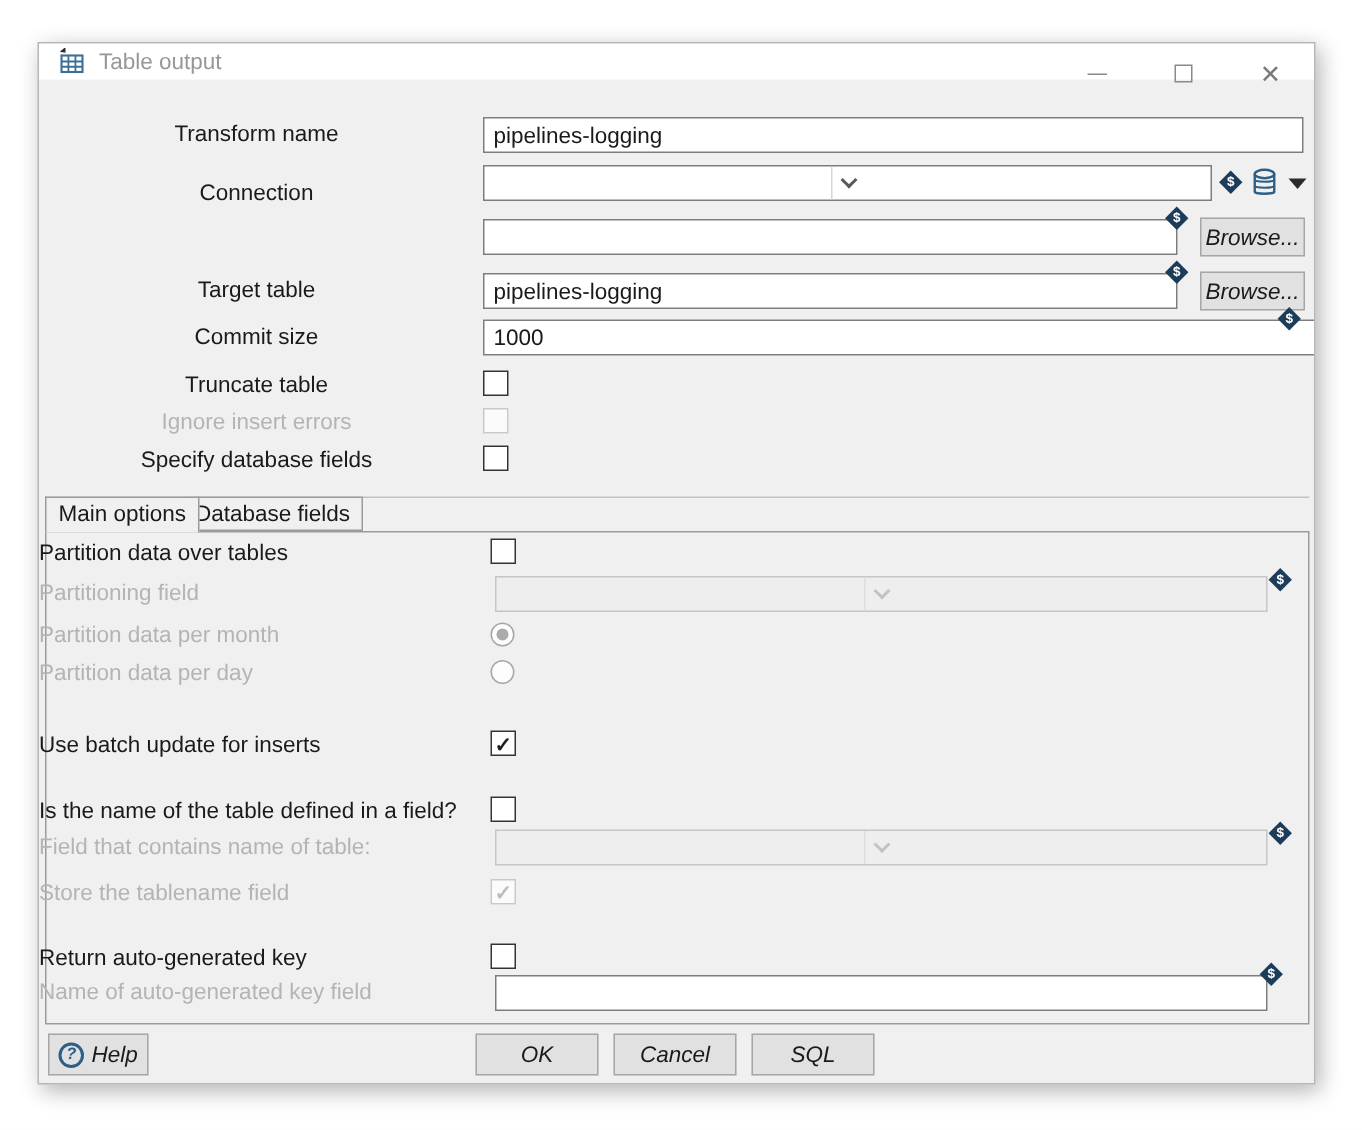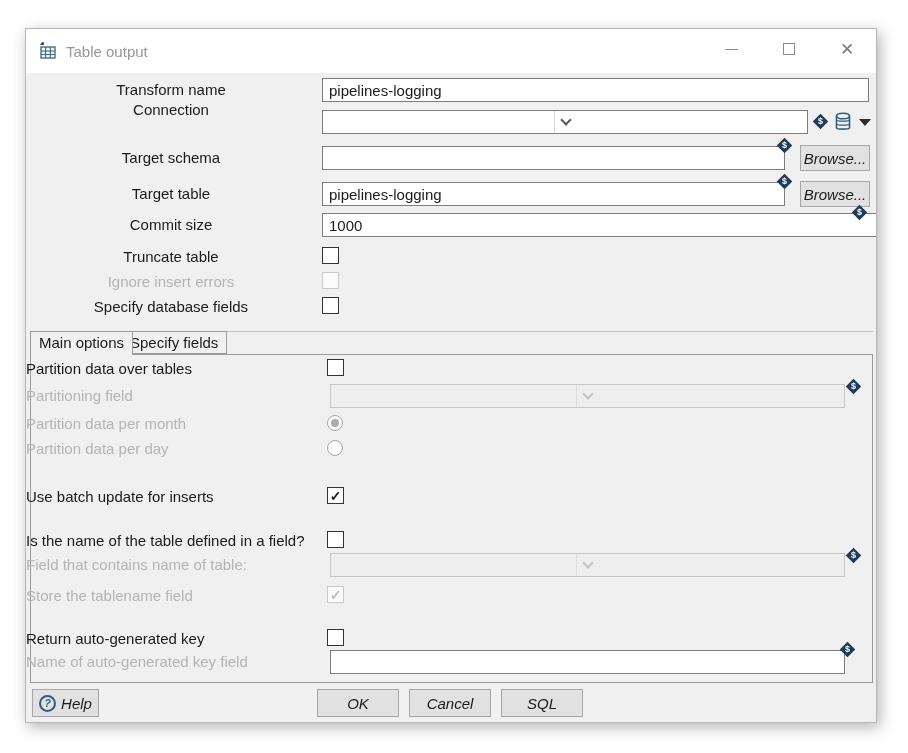--- a/index.html
+++ b/index.html
@@ -1,21 +1,21 @@
 <!DOCTYPE html>
 <html><head>
 <meta charset="utf-8">
 <style>
   * { margin:0; padding:0; box-sizing:border-box; }
   html,body { width:908px; height:753px; background:#ffffff; font-family:"Liberation Sans", sans-serif; }
   .dlg { position:absolute; left:25px; top:28px; width:852px; height:695px;
          background:#f0f0f0; border:1px solid #b6b6b6; box-shadow:3px 4px 14px rgba(0,0,0,.30);
          font-size:15px; color:#1a1a1a; overflow:hidden; }
   
-  .titlebar { position:absolute; left:0; top:0; right:0; height:44px; background:#ffffff;
+  .titlebar { position:absolute; left:0; top:0; right:0; height:24px; background:#ffffff;
               display:flex; align-items:center; }
   .title-icon { margin-left:13px; width:18px; height:18px; position:relative; }
   .title-text { margin-left:9px; color:#979797; font-size:15px; }
   .win-controls { position:absolute; right:0; top:0; height:40px; display:flex; align-items:center; }
   .win-btn { width:58px; height:40px; display:flex; align-items:center; justify-content:center;
              color:#7a7a7a; font-size:15px; }
   .max-glyph { width:12px; height:12px; border:1px solid #8a8a8a; }
   .min-glyph { width:13px; height:1px; background:#8a8a8a; }
   .close-glyph { font-size:17px; color:#7a7a7a; line-height:1; }
   
@@ -91,39 +91,38 @@
         </div>
       <div class="win-btn">
           <span class="close-glyph">✕</span>
         </div>
     </div>
   </div>
 
   <span class="lab" style="top:49px">Transform name</span>
   <input class="txt" style="left: 296px; top: 49px; width: 547px;" value="pipelines-logging">
 
-  <span class="lab" style="top:69px">Connection</span>
+  <span class="lab" style="top:88px">Connection</span>
   <div class="combo" style="left:296px; top:81px; width:486px">
     <span class="val">logging-connection</span>
     <span class="chev-box">
         <span class="chev"></span>
       </span>
   </div>
   <span class="vdiamond" style="left:789px; top:87px"></span>
   <span style="position:absolute; left:808px; top:83px">
     <svg width="18" height="20" viewBox="0 0 18 20">
       <ellipse cx="9" cy="4" rx="6.5" ry="2.8" fill="none" stroke="#2d5f86" stroke-width="1.6"></ellipse>
       <path d="M2.5 4 V16 C2.5 17.5 15.5 17.5 15.5 16 V4" fill="none" stroke="#2d5f86" stroke-width="1.6"></path>
       <path d="M2.5 8 C2.5 9.5 15.5 9.5 15.5 8" fill="none" stroke="#2d5f86" stroke-width="1.4"></path>
       <path d="M2.5 12 C2.5 13.5 15.5 13.5 15.5 12" fill="none" stroke="#2d5f86" stroke-width="1.4"></path>
     </svg>
   </span>
   <span style="position:absolute; left:833px; top:90px; width:0; height:0; border-left:6px solid transparent; border-right:6px solid transparent; border-top:7px solid #2b2b2b"></span>
 
-  <span class="lab" style="top:117px">Target schema</span>
   <input class="txt" style="left: 296px; top: 117px; width: 463px;" value="">
   <span class="vdiamond" style="left:753px; top:111px"></span>
   <button class="btn" style="left:774px; top:116px; width:70px; height:26px">Browse...</button>
 
   <span class="lab" style="top:153px">Target table</span>
   <input class="txt" style="left: 296px; top: 153px; width: 463px;" value="pipelines-logging">
   <span class="vdiamond" style="left:753px; top:147px"></span>
   <button class="btn" style="left:774px; top:152px; width:70px; height:26px">Browse...</button>
 
   <span class="lab" style="top:184px">Commit size</span>
@@ -134,21 +133,21 @@
   <span class="cb" style="left:296px; top:218px"></span>
 
   <span class="lab dis" style="top:241px">Ignore insert errors</span>
   <span class="cb dis" style="left:296px; top:243px"></span>
 
   <span class="lab" style="top:266px">Specify database fields</span>
   <span class="cb" style="left:296px; top:268px"></span>
 
   <div class="tabstrip-line"></div>
   <span class="tab active" style="left:4px">Main options</span>
-  <span class="tab" style="left:95px">Specify fields</span>
+  <span class="tab" style="left:95px">Database fields</span>
 
   <div class="panel"></div>
 
   <span class="plab" style="top:328px">Partition data over tables</span>
   <span class="cb" style="left:301px; top:330px"></span>
 
   <span class="plab dis-lab" style="top:355px">Partitioning field</span>
   <div class="combo dis" style="left:304px; top:355px; width:515px">
     <span class="val"></span>
     <span class="chev-box">

